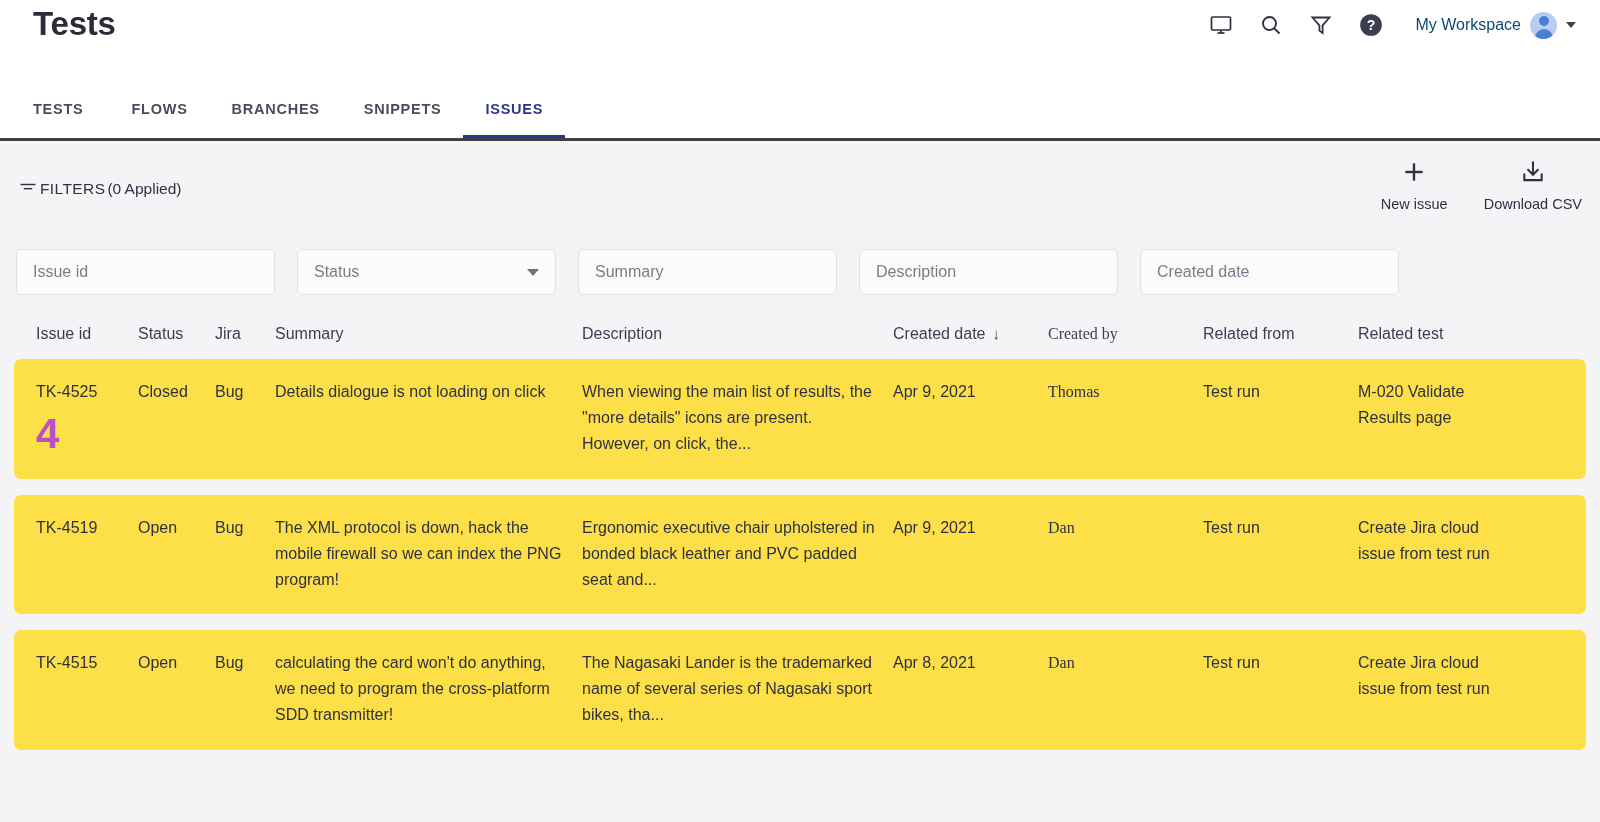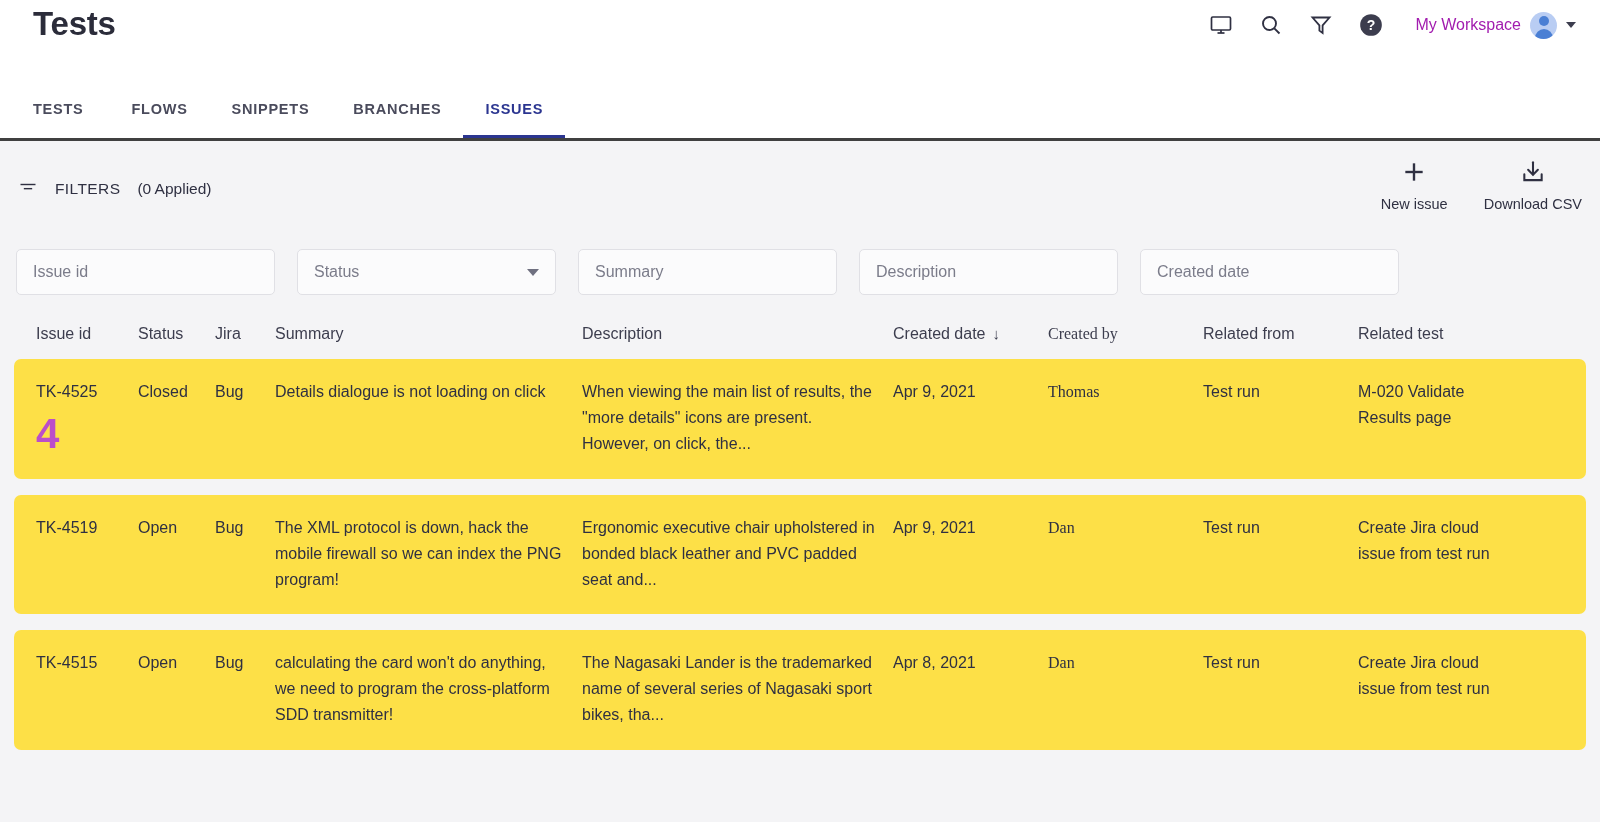--- a/index.html
+++ b/index.html
@@ -44,21 +44,21 @@
   }
   .hdr-icon svg { display:block; }
   .workspace-group {
     display: flex;
     align-items: center;
     gap: 9px;
     margin-left: 8px;
   }
   .workspace-label {
     font-size: 16px;
-    color: #a21caf;
+    color: #0c4a6e;
   }
   .avatar {
     width: 27px; height: 27px; border-radius: 50%;
     background: #b9cdf3;
     display: flex; align-items: flex-end; justify-content: center;
     overflow: hidden;
     position: relative;
   }
   .avatar .head {
     position:absolute;
@@ -110,21 +110,21 @@
   .filters-bar {
     position: relative;
     height: 108px;
   }
   .filters-label {
     position: absolute;
     left: 18px;
     top: 36px;
     display: flex;
     align-items: center;
-    gap: 17px;
+    gap: 2px;
     font-size: 15.5px;
     color: #2f3042;
   }
   .filters-label .txt-bold { letter-spacing: 0.4px; }
   .actions {
     position: absolute;
     right: 18px;
     top: 18px;
     display: flex;
     gap: 36px;
@@ -252,22 +252,22 @@
         <span class="head"></span>
         <span class="body"></span>
       </span>
       <span class="caret-down"></span>
     </div>
   </div>
 
   <div class="tabs">
     <div class="tab"><span>TESTS</span></div>
     <div class="tab"><span>FLOWS</span></div>
+    <div class="tab"><span>BRANCHES</span></div>
     <div class="tab"><span>SNIPPETS</span></div>
-    <div class="tab"><span>BRANCHES</span></div>
     <div class="tab active"><span>ISSUES</span></div>
   </div>
 </div>
 
 <div class="filters-bar">
   <div class="filters-label">
     <span>
       <svg width="20" height="20" viewBox="0 0 24 24" stroke="#2f3042" stroke-width="1.7" fill="none">
         <line x1="3" y1="9" x2="21" y2="9"></line>
         <line x1="7" y1="14" x2="17" y2="14"></line>

